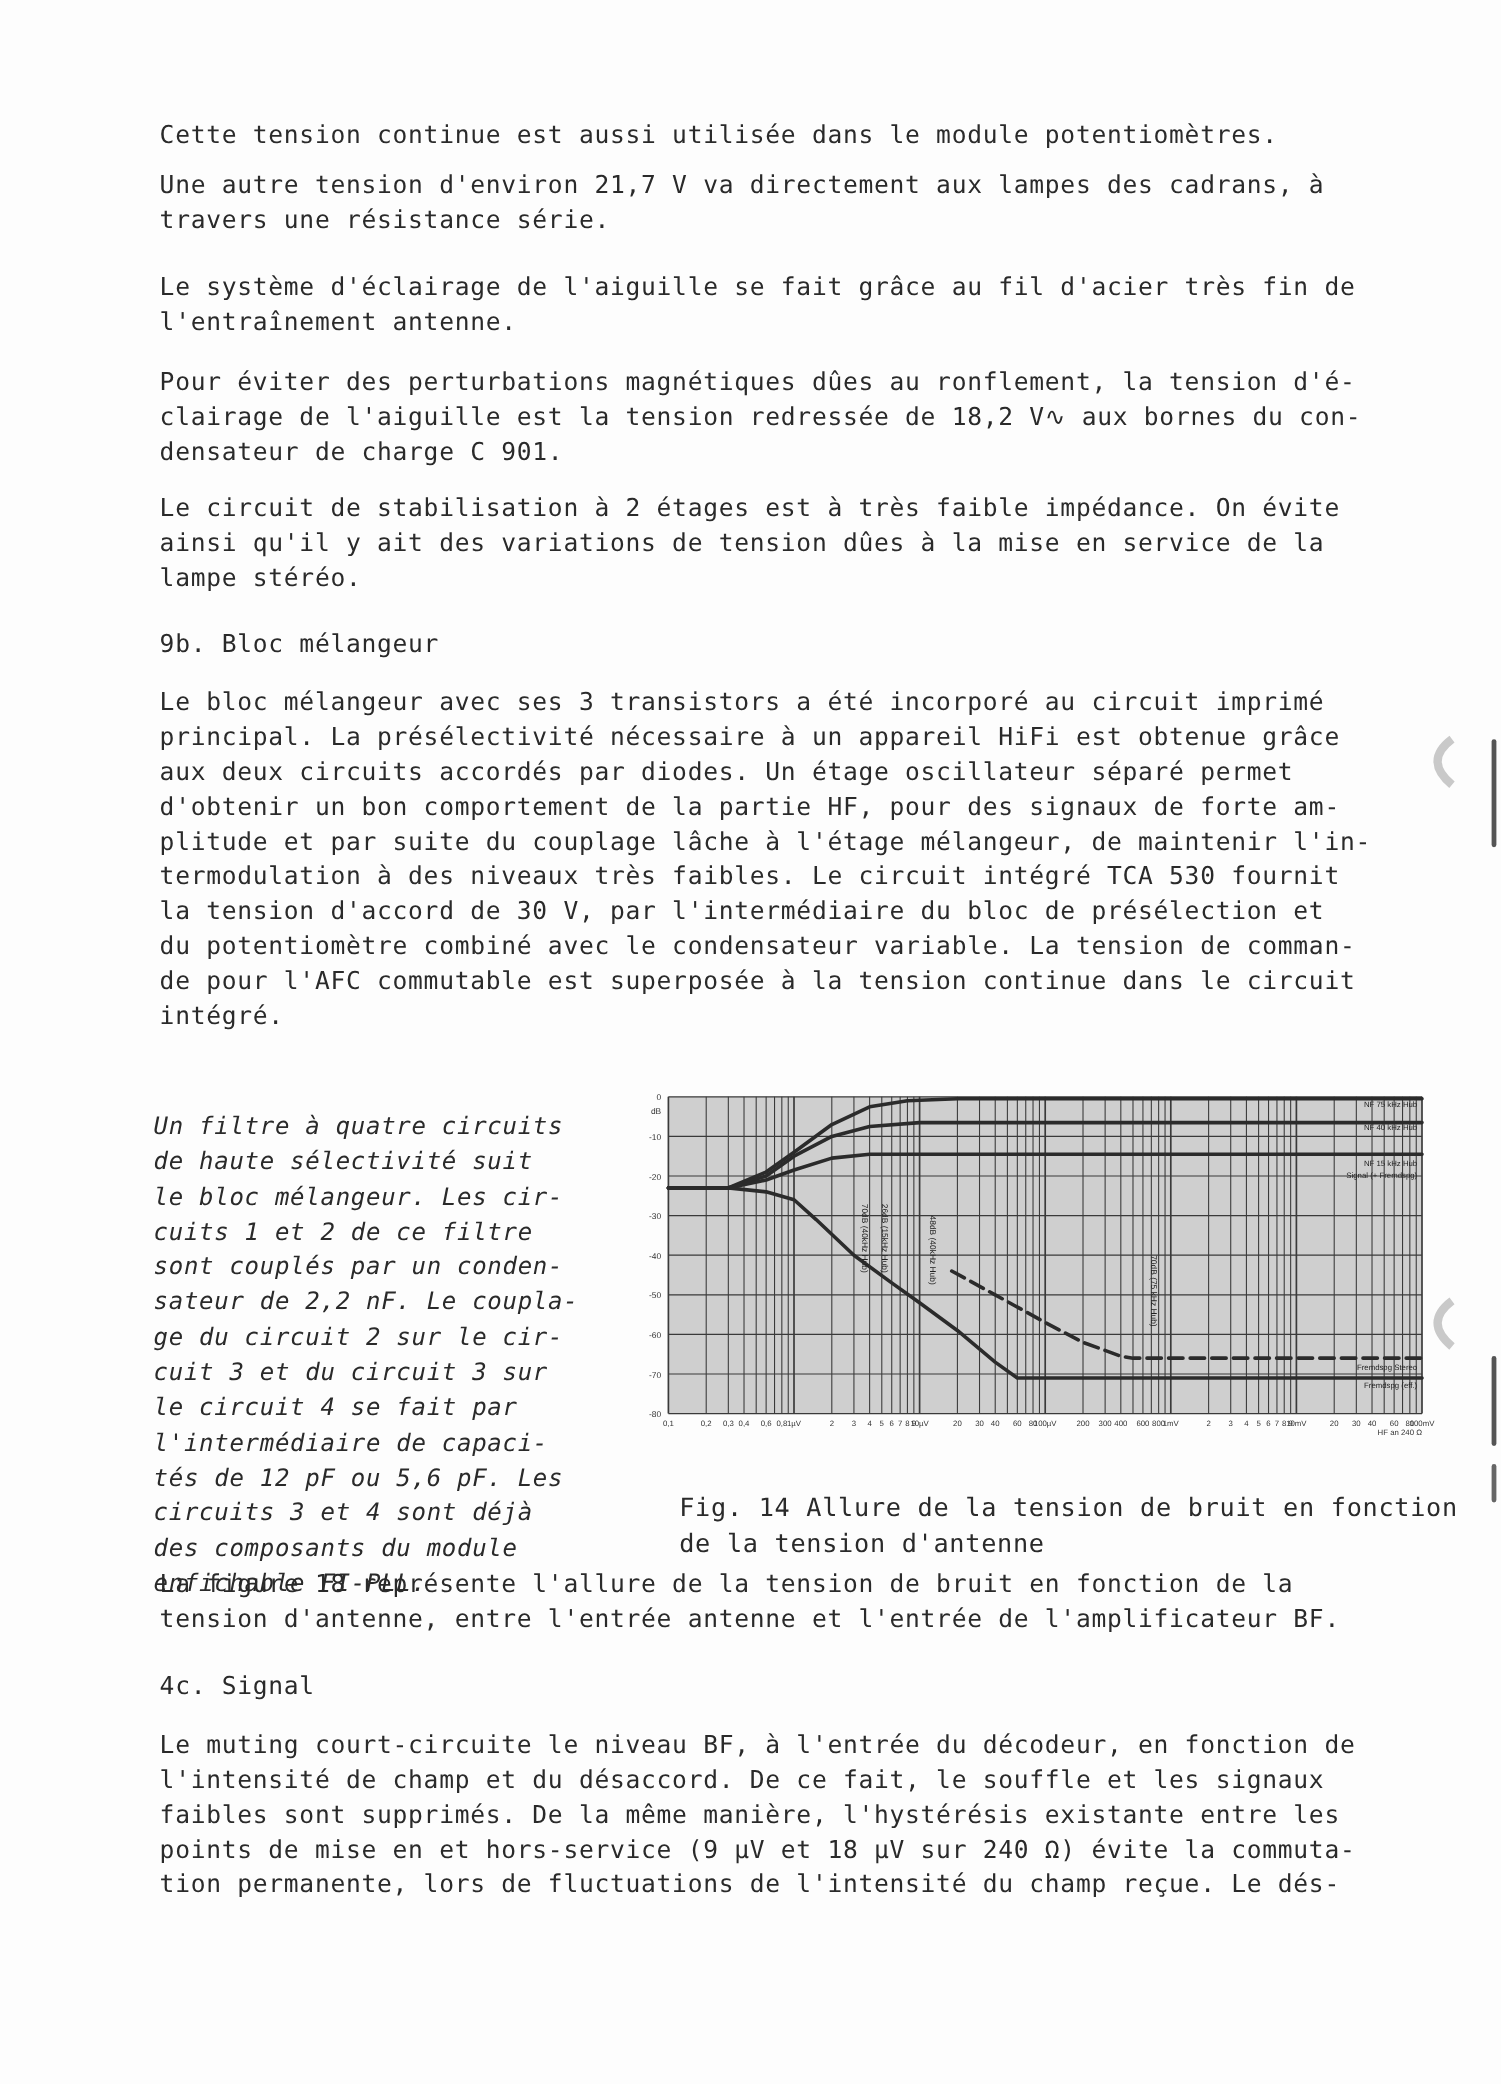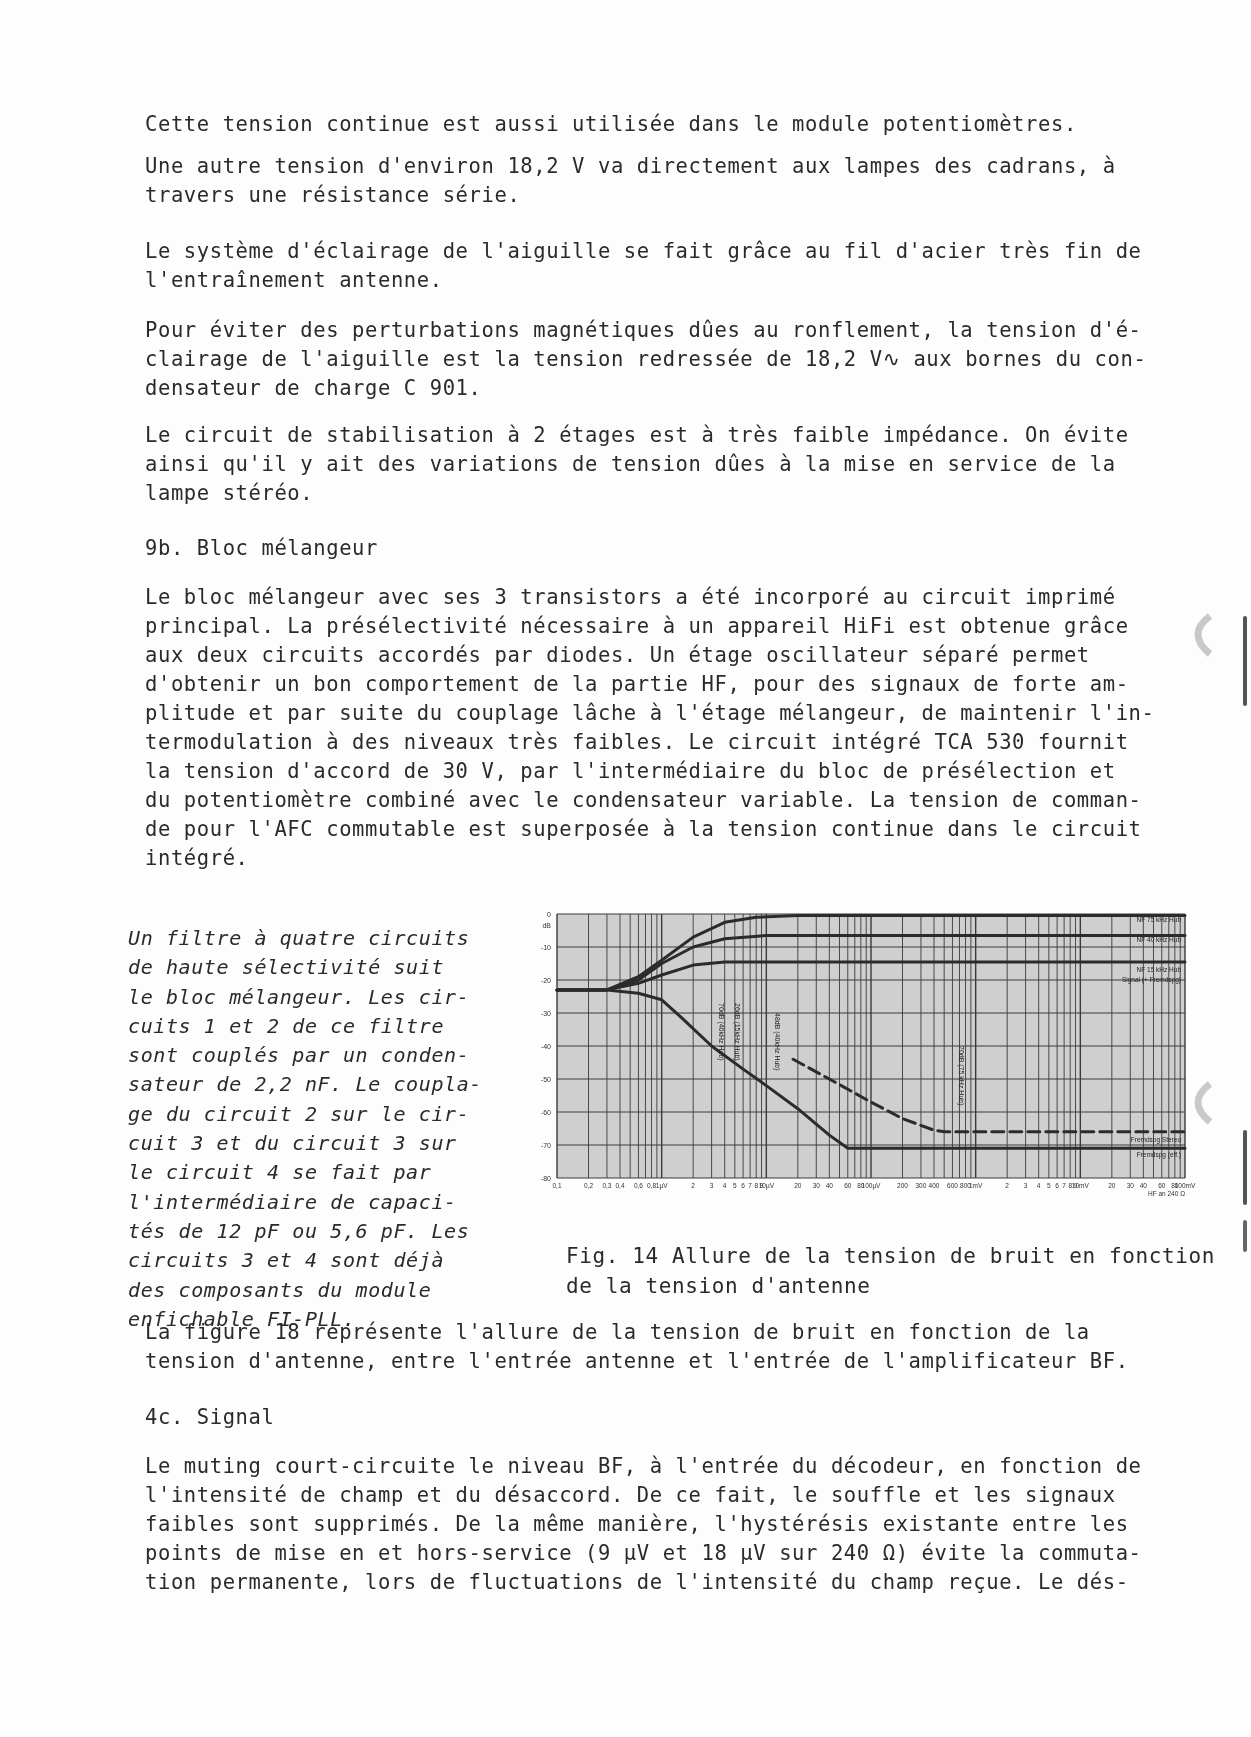--- a/index.html
+++ b/index.html
@@ -1,28 +1,28 @@
 <!DOCTYPE html>
 <html><head>
 <meta charset="utf-8">
 <style>
   html,body{margin:0;padding:0;}
   body{width:1251px;height:1737px;background:#fdfdfd;position:relative;overflow:hidden;
        font-family:"DejaVu Sans Mono","Liberation Mono",monospace;color:#2a2a2a;}
-  .p{position:absolute;left:133px;width:1060px;font-size:20.5px;line-height:29px;letter-spacing:0.6px;margin:12px;white-space:pre-line;}
+  .p{position:absolute;left:133px;width:1060px;font-size:20.5px;line-height:29px;letter-spacing:0.6px;margin:0;white-space:pre-line;}
   .left-col{position:absolute;left:128px;top:904px;width:380px;font-size:20px;line-height:29.3px;letter-spacing:0.6px;white-space:pre-line;font-style:italic;}
   .caption{position:absolute;left:534px;top:1220px;width:700px;font-size:21px;line-height:30px;letter-spacing:0.6px;white-space:pre-line;margin-left:32px;}
   .chart{position:absolute;left:520px;top:895px;width:690px;height:310px;}
   .bind-mark{position:absolute;}
 </style>
 </head>
 <body>
 
 <p class="p" style="top:98px">Cette tension continue est aussi utilisée dans le module potentiomètres.</p>
-<p class="p" style="top:140px">Une autre tension d'environ 18,2 V va directement aux lampes des cadrans, à
+<p class="p" style="top:140px">Une autre tension d'environ 21,7 V va directement aux lampes des cadrans, à
 travers une résistance série.</p>
 <p class="p" style="top:225px">Le système d'éclairage de l'aiguille se fait grâce au fil d'acier très fin de
 l'entraînement antenne.</p>
 <p class="p" style="top:304px">Pour éviter des perturbations magnétiques dûes au ronflement, la tension d'é-
 clairage de l'aiguille est la tension redressée de 18,2 V∿ aux bornes du con-
 densateur de charge C 901.</p>
 <p class="p" style="top:409px">Le circuit de stabilisation à 2 étages est à très faible impédance. On évite
 ainsi qu'il y ait des variations de tension dûes à la mise en service de la
 lampe stéréo.</p>
 

